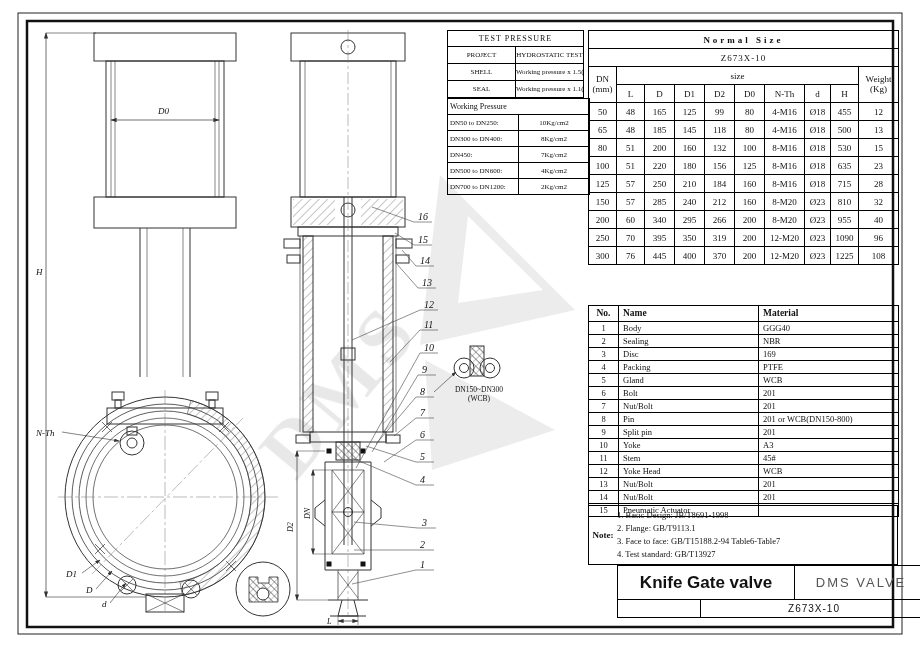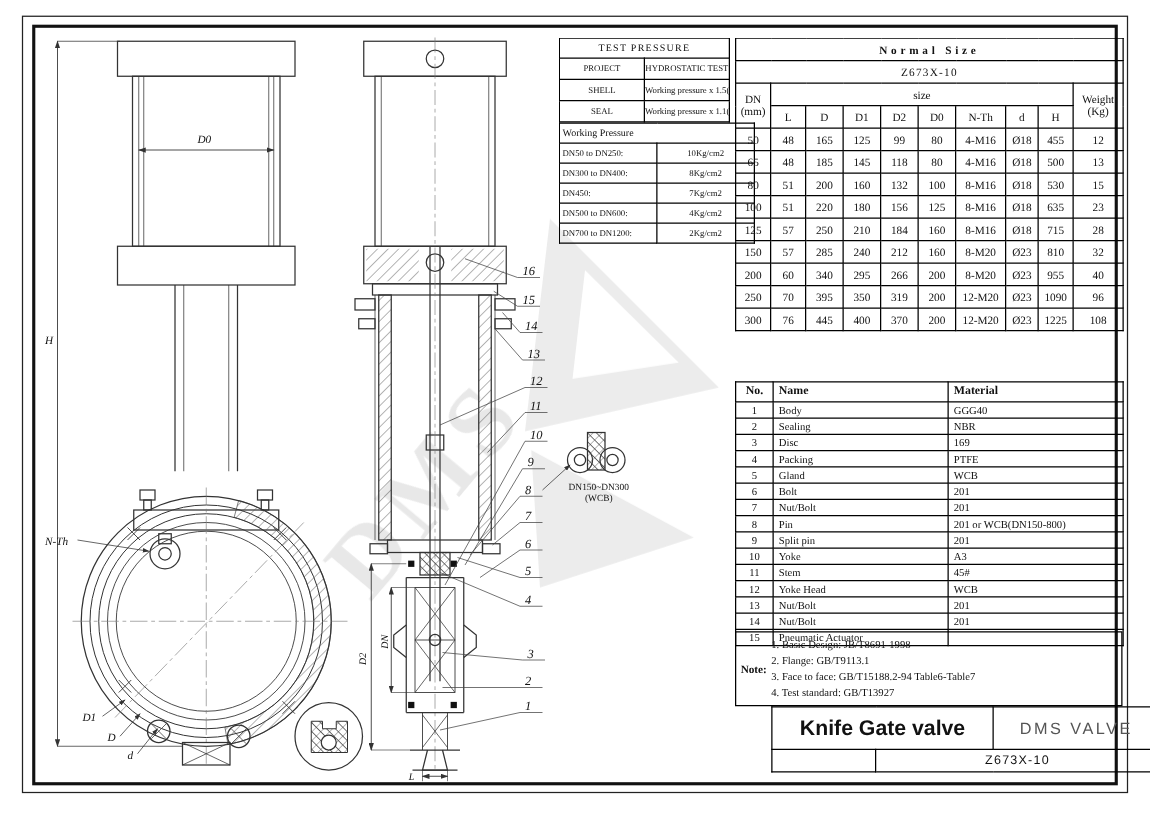--- a/index.html
+++ b/index.html
@@ -10,21 +10,21 @@
   
   table.tbl{border-collapse:collapse;table-layout:fixed;background:transparent;}
   table.tbl td{border:1px solid #000;padding:0;text-align:center;vertical-align:middle;
                font-family:"Liberation Serif",serif;color:#111;overflow:hidden;white-space:nowrap;}
   
   .tp{left:447px;top:30px;width:137px;}
   .tp td{font-size:7px;line-height:1;}
   .tp .tp-title{height:15px;font-size:8px;letter-spacing:1px;margin-top:12px;}
   .tp .r1{height:17px;}
   .tp .k{width:32px;}
-  .tp2{left:447px;top:98px;width:157px;}
+  .tp2{left:447px;top:98px;width:143px;}
   .tp2 td{font-size:7px;}
   .tp2 .tp-sub{height:15px;font-size:8px;}
   .tp2 tbody td{height:15px;}
   .tp2 tbody td:first-child{width:84px;text-align:left;padding-left:2px;}
   
   .ns{left:588px;top:30px;width:310px;}
   .ns-title{height:23px;font-family:"Liberation Mono",monospace;font-weight:bold;
             font-size:16px;letter-spacing:3px;}
   .ns-model{height:15px;font-family:"Liberation Sans",sans-serif;font-size:10px;color:#333;letter-spacing:1px;}
   .ns-hdr{font-size:9px;height:15px;}

